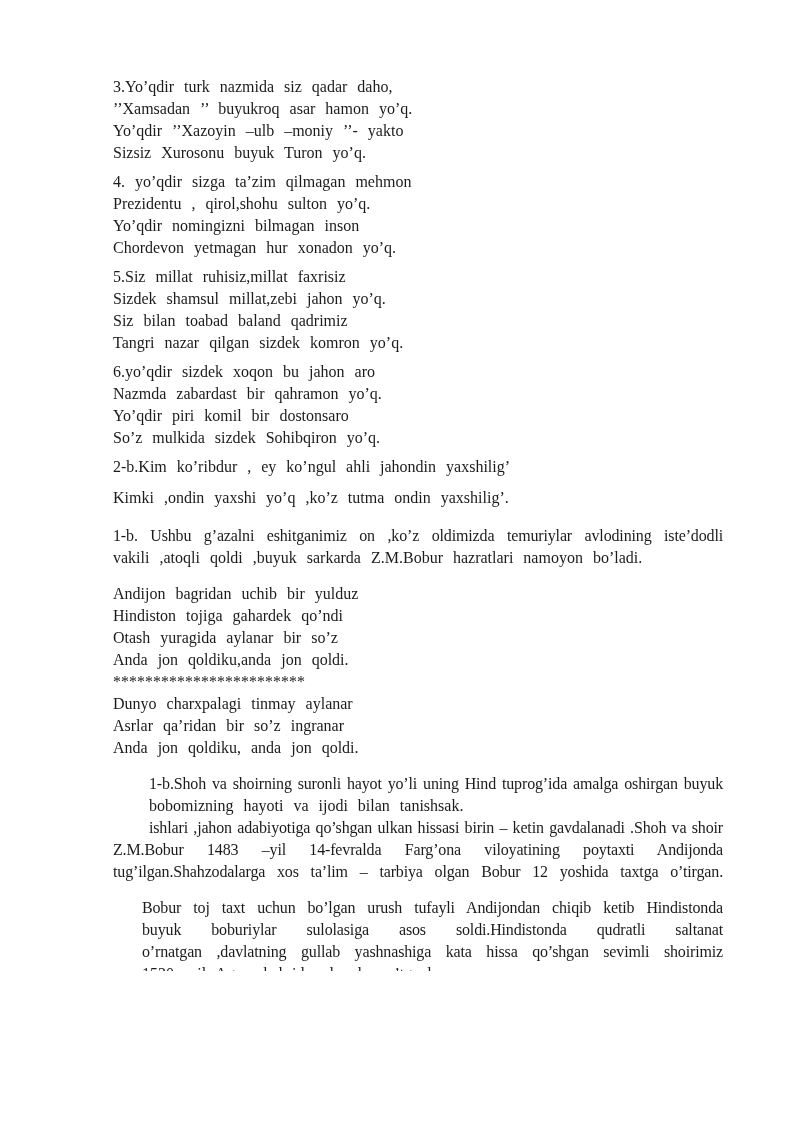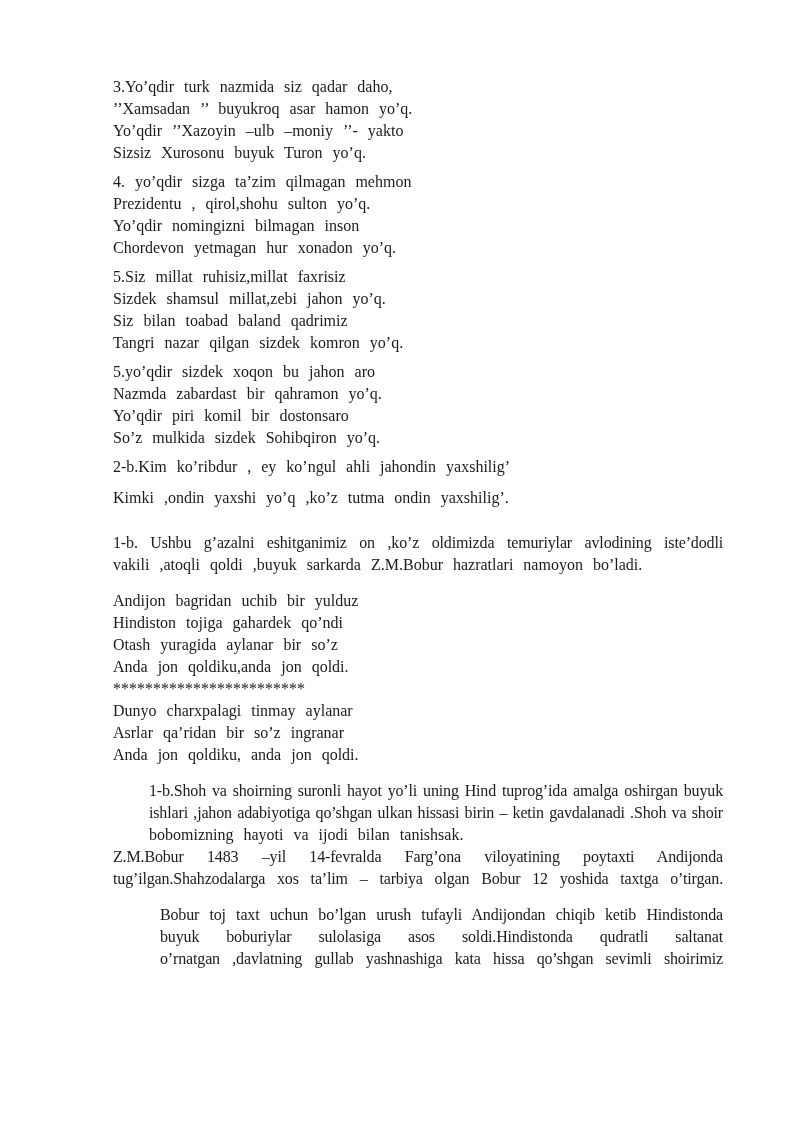--- a/index.html
+++ b/index.html
@@ -16,33 +16,33 @@
   }
   .content {
     position: absolute;
     top: 76px;
     left: 113px;
     width: 610px;
   }
   .block { margin-bottom: 7px; }
   .mb9  { margin-bottom: 9px; }
   .mb10 { margin-bottom: 14px; }
-  .mb11 { margin-bottom: 23px; }
+  .mb11 { margin-bottom: 16px; }
   .mb14 { margin-bottom: 14px; }
   .mb0  { margin-bottom: 0; margin-left: 36px; }
   .line { word-spacing: 6px; white-space: nowrap; }
   
   .jl {
     white-space: normal;
     text-align: justify;
     text-align-last: justify;
     word-spacing: 0;
     letter-spacing: -0.15px;
   }
-  .indent { margin-left: 47px; }
+  .indent { margin-left: 29px; }
   .page-number {
     position: absolute;
     top: 1042px;
     left: 0;
     width: 100%;
     text-align: center;
   }
 </style>
 </head>
 <body>
@@ -65,21 +65,21 @@
     </div>
 
     <div class="block">
       <div class="line">5.Siz millat ruhisiz,millat faxrisiz</div>
       <div class="line">Sizdek shamsul millat,zebi jahon yo’q.</div>
       <div class="line">Siz bilan toabad baland qadrimiz</div>
       <div class="line">Tangri nazar qilgan sizdek komron yo’q.</div>
     </div>
 
     <div class="block">
-      <div class="line">5.yo’qdir sizdek xoqon bu jahon aro</div>
+      <div class="line">6.yo’qdir sizdek xoqon bu jahon aro</div>
       <div class="line">Nazmda zabardast bir qahramon yo’q.</div>
       <div class="line">Yo’qdir piri komil bir dostonsaro</div>
       <div class="line">So’z mulkida sizdek Sohibqiron yo’q.</div>
     </div>
 
     <div class="block mb9">
       <div class="line">2-b.Kim ko’ribdur , ey ko’ngul ahli jahondin yaxshilig’</div>
     </div>
 
     <div class="block mb11">
@@ -97,22 +97,22 @@
       <div class="line">Otash yuragida aylanar bir so’z</div>
       <div class="line">Anda jon qoldiku,anda jon qoldi.</div>
       <div class="line">************************</div>
       <div class="line">Dunyo charxpalagi tinmay aylanar</div>
       <div class="line">Asrlar qa’ridan bir so’z ingranar</div>
       <div class="line">Anda jon qoldiku, anda jon qoldi.</div>
     </div>
 
     <div class="block mb0">
       <div class="line jl">1-b.Shoh va shoirning suronli hayot yo’li uning Hind tuprog’ida amalga oshirgan buyuk</div>
+      <div class="line">bobomizning hayoti va ijodi bilan tanishsak.</div>
       <div class="line jl">ishlari ,jahon adabiyotiga qo’shgan ulkan hissasi birin – ketin gavdalanadi .Shoh va shoir</div>
-      <div class="line">bobomizning hayoti va ijodi bilan tanishsak.</div>
     </div>
 
     <div class="block mb10">
       <div class="line jl">Z.M.Bobur 1483 –yil 14-fevralda Farg’ona viloyatining poytaxti Andijonda</div>
       <div class="line jl">tug’ilgan.Shahzodalarga xos ta’lim – tarbiya olgan Bobur 12 yoshida taxtga o’tirgan.</div>
     </div>
 
     <div class="block mb9 indent">
       <div class="line jl">Bobur toj taxt uchun bo’lgan urush tufayli Andijondan chiqib ketib Hindistonda</div>
       <div class="line jl">buyuk boburiylar sulolasiga asos soldi.Hindistonda qudratli saltanat</div>

